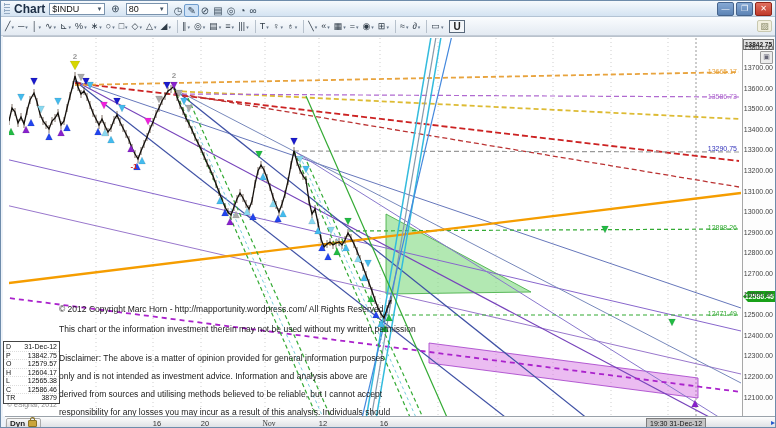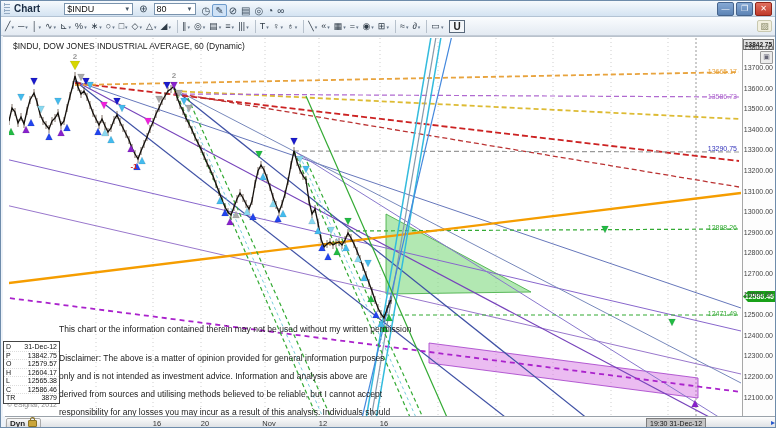--- a/index.html
+++ b/index.html
@@ -1,20 +1,20 @@
 <!DOCTYPE html>
 <html><head>
 <meta charset="utf-8">
 <style>
   html,body{margin:0;padding:0;background:#9db8d2;font-family:"Liberation Sans",sans-serif;}
   #win{position:relative;width:776px;height:428px;background:#eef3f9;border:1px solid #6e8cab;box-sizing:border-box;overflow:hidden;}
   
   #titlebar{position:absolute;left:0;top:0;width:100%;height:16px;background:linear-gradient(#f6fafd,#d4e3f2);border-bottom:1px solid #b3c3d4;display:flex;align-items:center;gap:4px;padding:0 3px;box-sizing:border-box;}
   #grip{width:5px;height:11px;background:repeating-linear-gradient(0deg,#93aac2 0 1px,transparent 1px 3px);border-left:1px dotted #93aac2;}
-  .wtitle{font-size:10px;font-weight:bold;color:#1c2e45;margin-right:20px;}
+  .wtitle{font-size:12px;font-weight:bold;color:#1c2e45;margin-right:0;}
   .combo{display:inline-flex;align-items:center;justify-content:space-between;background:#fff;border:1px solid #7a93ad;height:12px;font-size:9px;color:#111;padding:0 2px;box-sizing:border-box;}
   .combo .car{font-size:6px;color:#456;margin-left:3px;}
   .ticon{font-size:10px;color:#3a4a5a;line-height:12px;padding:0 2px;cursor:default;}
   .ticon.active{background:#cfe2f6;border:1px solid #6f9ccc;border-radius:2px;}
   #winbtns{margin-left:auto;display:flex;gap:2px;}
   .wbtn{width:15px;height:12px;font-size:8px;line-height:11px;text-align:center;color:#fff;background:linear-gradient(#86a9d4,#5d84b5);border:1px solid #46648c;border-radius:2px;}
   .wbtn.close{background:linear-gradient(#e0705f,#c03a2b);border-color:#8e2418;}
   
   #toolbar2{position:absolute;left:0;top:16px;width:100%;height:19px;background:linear-gradient(#fafcfe,#e3eaf2);border-bottom:1px solid #c2cbd6;display:flex;align-items:center;padding:0 3px;box-sizing:border-box;}
   .tool{display:inline-flex;align-items:baseline;padding:0 1px;margin-right:2px;cursor:default;}
@@ -52,21 +52,21 @@
   #bb-arrow{position:absolute;right:2px;top:1px;font-size:8px;color:#2255cc;}
 </style>
 </head>
 <body>
 
 <div id="win">
 
   <div id="titlebar">
     <span id="grip"></span>
     <span class="wtitle">Chart</span>
-    <span class="combo" style="width:69px">
+    <span class="combo" style="width:56px">
       <span>$INDU</span>
       <span class="car">▼</span>
     </span>
     <span class="ticon">⊕</span>
     <span class="combo" style="width:42px">
       <span>80</span>
       <span class="car">▼</span>
     </span>
     <span id="row1-icons"><span class="ticon">◷</span><span class="ticon active">✎</span><span class="ticon">⊘</span><span class="ticon">▤</span><span class="ticon">◎</span><span class="ticon">◔</span><span class="ticon">∞</span></span>
     <span id="winbtns">
@@ -444,23 +444,23 @@
       <path d="M686 362 L689.5 369 L682.5 369 Z" fill="#8822cc" stroke="#00000033" stroke-width="0.4"></path>
       <text x="66" y="21" fill="#999999" font-size="8" font-weight="bold" text-anchor="middle" font-family="Liberation Sans, sans-serif">2</text>
       <text x="165" y="40" fill="#999999" font-size="8" font-weight="bold" text-anchor="middle" font-family="Liberation Sans, sans-serif">2</text>
       <text x="125" y="131" fill="#cc2222" font-size="8" font-weight="bold" text-anchor="middle" font-family="Liberation Sans, sans-serif">-1</text>
       <text x="728" y="36" fill="#e8a33d" font-size="7" text-anchor="end" font-family="Liberation Sans, sans-serif">13665.17</text>
       <text x="728" y="61" fill="#b06ad0" font-size="7" text-anchor="end" font-family="Liberation Sans, sans-serif">13586.73</text>
       <text x="728" y="113" fill="#3333bb" font-size="7" text-anchor="end" font-family="Liberation Sans, sans-serif">13290.75</text>
       <text x="728" y="192" fill="#33aa33" font-size="7" text-anchor="end" font-family="Liberation Sans, sans-serif">12898.26</text>
       <text x="728" y="278" fill="#33aa33" font-size="7" text-anchor="end" font-family="Liberation Sans, sans-serif">12471.49</text>
     </svg>
-  <div id="chart-title">$INDU, DOW JONES INDUSTRIAL AVERAGE, 60 (Dynamic)</div>
-
-  <div id="copyright2">This chart or the information contained therein may not be used without my written permission</div>
+
+  <div id="copyright1">© 2012 Copyright Marc Horn - http://mapportunity.wordpress.com/  All Rights Reserved</div>
+  <div id="copyright2">This chart or the information investment therein may not be used without my written permission</div>
   <div id="disclaimer">Disclaimer: The above is a matter of opinion provided for general information purposes only and is not intended as investment advice. Information and analysis above are derived from sources and utilising methods believed to be reliable, but I cannot accept responsibility for any losses you may incur as a result of this analysis. Individuals should consult with their personal financial advisors (I am clearly not worthy as I am an amateur!). 121117</div>
   <div id="esignal">© eSignal, 2012</div>
 
   <div id="data-window">
     <div id="dw-rows">
         <div class="dwrow">
           <span>D</span>
           <span>31-Dec-12</span>
         </div>
         <div class="dwrow">
@@ -512,18 +512,18 @@
       <div class="axlabel" style="top: 314.35px;">12300.00</div>
       <div class="axlabel" style="top: 334.94px;">12200.00</div>
       <div class="axlabel" style="top: 355.53px;">12100.00</div>
     </div>
 
   <div id="bottombar">
     <span id="dyn-btn">
       <span>Dyn</span>
       <span id="lock"></span>
     </span>
-    <span id="time-labels"><span class="tlabel" style="left: 95px; margin-top: 36px;">08</span><span class="tlabel" style="left: 152px;">16</span><span class="tlabel" style="left: 200px;">20</span><span class="tlabel" style="left: 264px;">Nov</span><span class="tlabel" style="left: 318px; text-decoration: underline;">12</span><span class="tlabel" style="left: 379px;">16</span></span>
+    <span id="time-labels"><span class="tlabel" style="left: 95px; margin-top: 36px;">08</span><span class="tlabel" style="left: 152px;">16</span><span class="tlabel" style="left: 200px;">20</span><span class="tlabel" style="left: 264px; font-family: Liberation Serif, serif;">Nov</span><span class="tlabel" style="left: 318px; text-decoration: underline;">12</span><span class="tlabel" style="left: 379px;">16</span></span>
     <span id="cursor-box">19:30 31-Dec-12</span>
     <span id="bb-arrow">▸</span>
   </div>
 
 </div>
 
 </body></html>

